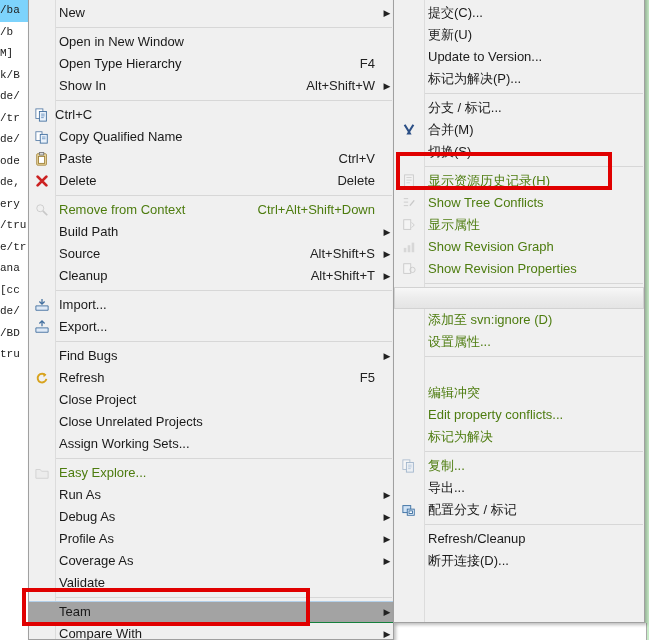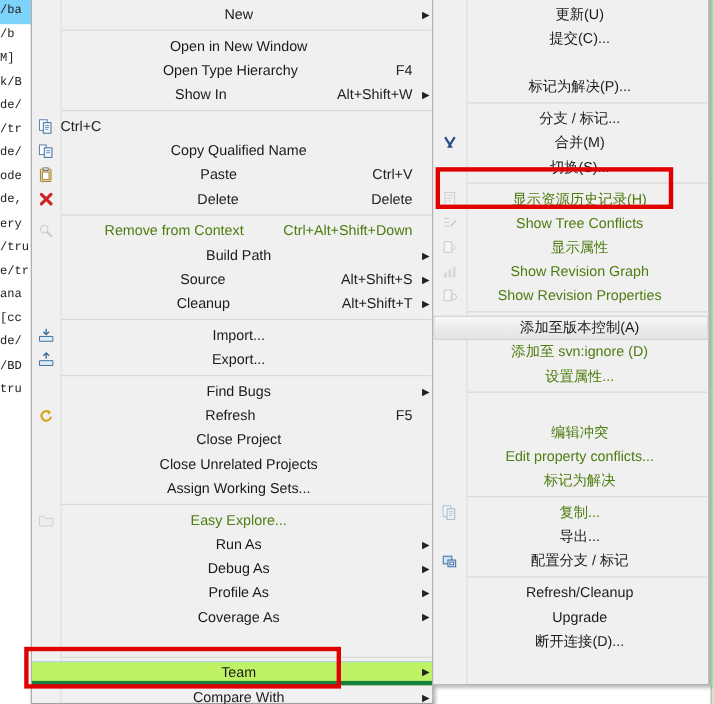--- a/index.html
+++ b/index.html
@@ -47,25 +47,25 @@
   .item{
     position:relative;height:22px;line-height:22px;
     display:flex;align-items:center;
     padding-left:0;box-sizing:border-box;
     white-space:nowrap;
   }
   .item .ico{
     width:26px;height:22px;flex:0 0 26px;
     display:flex;align-items:center;justify-content:center;
   }
-  .item .lbl{flex:1 1 auto;padding-left:4px;overflow:hidden;text-overflow:ellipsis;text-align:center;}
+  .item .lbl{flex:1 1 auto;padding-left:4px;overflow:hidden;text-overflow:ellipsis;}
   .item .acc{flex:0 0 auto;padding-right:6px;color:#222;}
   .item .arrow{flex:0 0 auto;width:12px;text-align:center;font-size:9px;color:#222;}
   .item.disabled .lbl,.item.disabled .acc{color:#4d7c0f;}
-  .item.hl{background:#bef264;border-top:1px solid #b3d0ea;border-bottom:4px solid #15803d;}
+  .item.hl{background:#a3a3a3;border-top:1px solid #b3d0ea;border-bottom:1px solid #15803d;}
   .item.hl2{
     background:linear-gradient(to bottom,#f7f7f7 0%,#ececec 50%,#e4e4e4 100%);
     border:1px solid #d2d2d2;
   }
   .sep{height:1px;background:#d7d7d7;margin:3px 1px 3px 27px;}
 
   
   #left-menu{left:28px;top:-6px;width:366px;height:646px;}
   
   #right-menu{left:393px;top:-6px;width:252px;height:629px;}
@@ -315,20 +315,21 @@
         <span class="arrow">▶</span>
       </div>
       <div class="item">
         <span class="ico"></span>
         <span class="lbl">Coverage As</span>
         <span class="acc"></span>
         <span class="arrow">▶</span>
       </div>
       <div class="item">
         <span class="ico"></span>
+        <span class="lbl">Validate</span>
         <span class="acc"></span>
         <span class="arrow"></span>
       </div>
       <div class="sep"></div>
       <div class="item hl">
         <span class="ico"></span>
         <span class="lbl">Team</span>
         <span class="acc"></span>
         <span class="arrow">▶</span>
       </div>
@@ -340,32 +341,33 @@
       </div>
     </div>
 </div>
 
 <div class="menu" id="right-menu">
   <div class="gutter"></div>
   <div class="gutter-line"></div>
   <div id="right-items" style="position:relative;padding-top:7px;">
       <div class="item">
         <span class="ico"></span>
+        <span class="lbl">提交(C)...</span>
+        <span class="acc"></span>
+        <span class="arrow"></span>
+      </div>
+      <div class="item">
+        <span class="ico"></span>
         <span class="lbl">更新(U)</span>
         <span class="acc"></span>
         <span class="arrow"></span>
       </div>
       <div class="item">
         <span class="ico"></span>
-        <span class="lbl">提交(C)...</span>
-        <span class="acc"></span>
-        <span class="arrow"></span>
-      </div>
-      <div class="item">
-        <span class="ico"></span>
+        <span class="lbl">Update to Version...</span>
         <span class="acc"></span>
         <span class="arrow"></span>
       </div>
       <div class="item">
         <span class="ico"></span>
         <span class="lbl">标记为解决(P)...</span>
         <span class="acc"></span>
         <span class="arrow"></span>
       </div>
       <div class="sep"></div>
@@ -445,21 +447,20 @@
             <circle cx="12" cy="9" r="3" fill="none" stroke="#999"></circle>
           </svg>
         </span>
         <span class="lbl">Show Revision Properties</span>
         <span class="acc"></span>
         <span class="arrow"></span>
       </div>
       <div class="sep"></div>
       <div class="item hl2">
         <span class="ico"></span>
-        <span class="lbl">添加至版本控制(A)</span>
         <span class="acc"></span>
         <span class="arrow"></span>
       </div>
       <div class="item disabled">
         <span class="ico"></span>
         <span class="lbl">添加至 svn:ignore (D)</span>
         <span class="acc"></span>
         <span class="arrow"></span>
       </div>
       <div class="item disabled">
@@ -525,26 +526,20 @@
       </div>
       <div class="sep"></div>
       <div class="item">
         <span class="ico"></span>
         <span class="lbl">Refresh/Cleanup</span>
         <span class="acc"></span>
         <span class="arrow"></span>
       </div>
       <div class="item">
         <span class="ico"></span>
-        <span class="lbl">Upgrade</span>
-        <span class="acc"></span>
-        <span class="arrow"></span>
-      </div>
-      <div class="item">
-        <span class="ico"></span>
         <span class="lbl">断开连接(D)...</span>
         <span class="acc"></span>
         <span class="arrow"></span>
       </div>
     </div>
 </div>
 
 <div class="redbox" id="red-switch"></div>
 <div class="redbox" id="red-team"></div>
 

